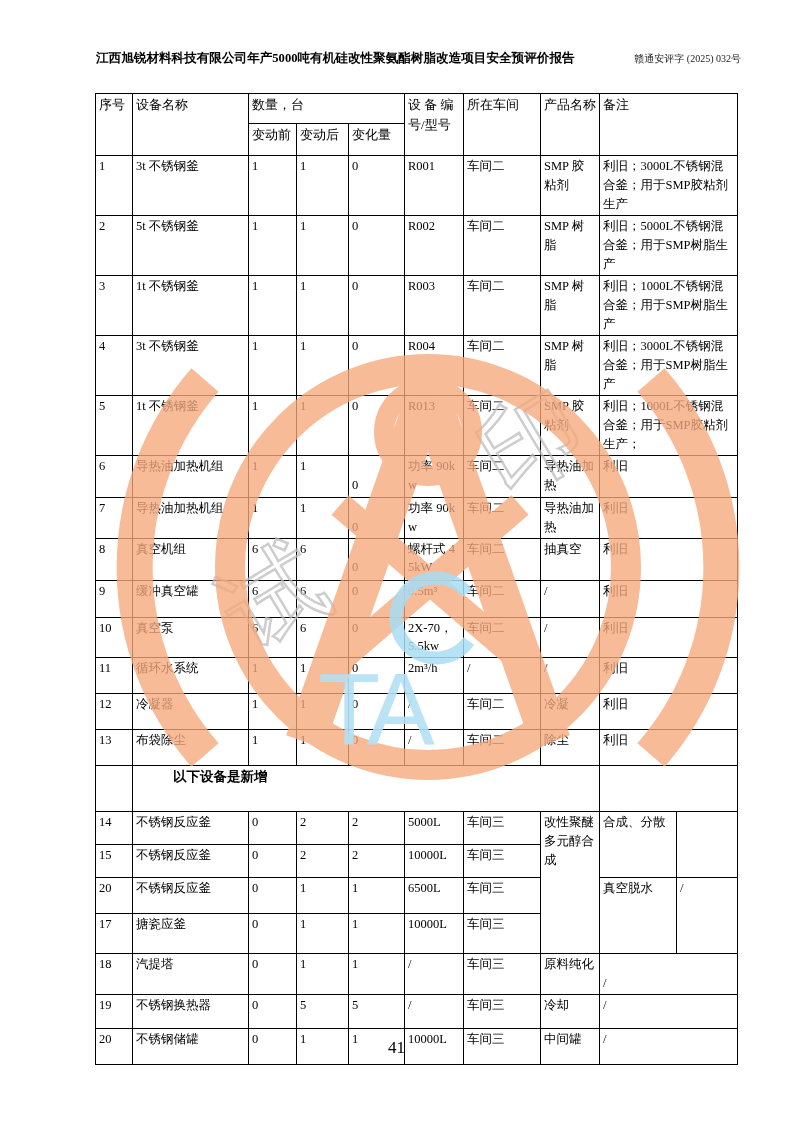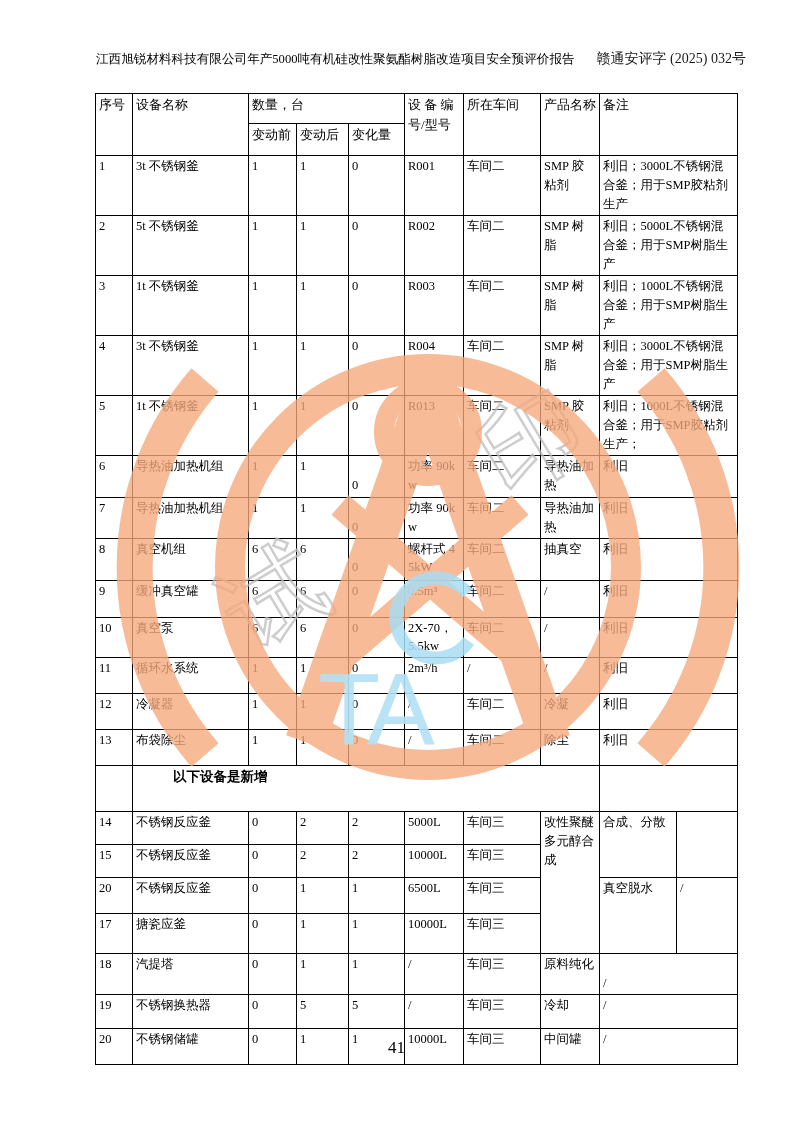--- a/index.html
+++ b/index.html
@@ -1,22 +1,22 @@
 <!DOCTYPE html>
 <html><head>
 <meta charset="utf-8">
 <style>
   html,body{margin:0;padding:0;background:#e8e8e8;}
   .page{position:relative;width:793px;height:1122px;background:#ffffff;margin:0 auto;
         font-family:"Liberation Serif","DejaVu Serif",serif;color:#000;overflow:hidden;}
   
   .doc-header{position:absolute;top:50px;left:96px;width:645px;display:flex;
               justify-content:space-between;align-items:baseline;}
-  .doc-title{font-size:12.6px;font-weight:normal;white-space:nowrap;}
-  .doc-no{font-size:14px;white-space:nowrap;padding-left:6px;color:#1a1a1a;margin-left:16px;}
+  .doc-title{font-size:12.6px;font-weight:bold;white-space:nowrap;}
+  .doc-no{font-size:10px;white-space:nowrap;padding-left:6px;color:#1a1a1a;margin-left:16px;}
   
   table.eq{position:absolute;top:93px;left:95px;width:642px;border-collapse:collapse;
            table-layout:fixed;}
   table.eq td,table.eq th{border:1.6px solid #000;padding:1px 3px;vertical-align:top;
            text-align:left;font-size:12.5px;line-height:1.5;font-weight:normal;
            white-space:pre-line;overflow:hidden;word-break:break-all;}
   table.eq th{font-weight:normal;font-size:13px;white-space:normal;}
   td.num{font-family:"Liberation Serif","DejaVu Serif",serif;}
   tr.divider td{font-weight:bold;font-size:13.5px;padding-left:40px;}
   td.divider-text{padding-left:172px;white-space:nowrap;}

